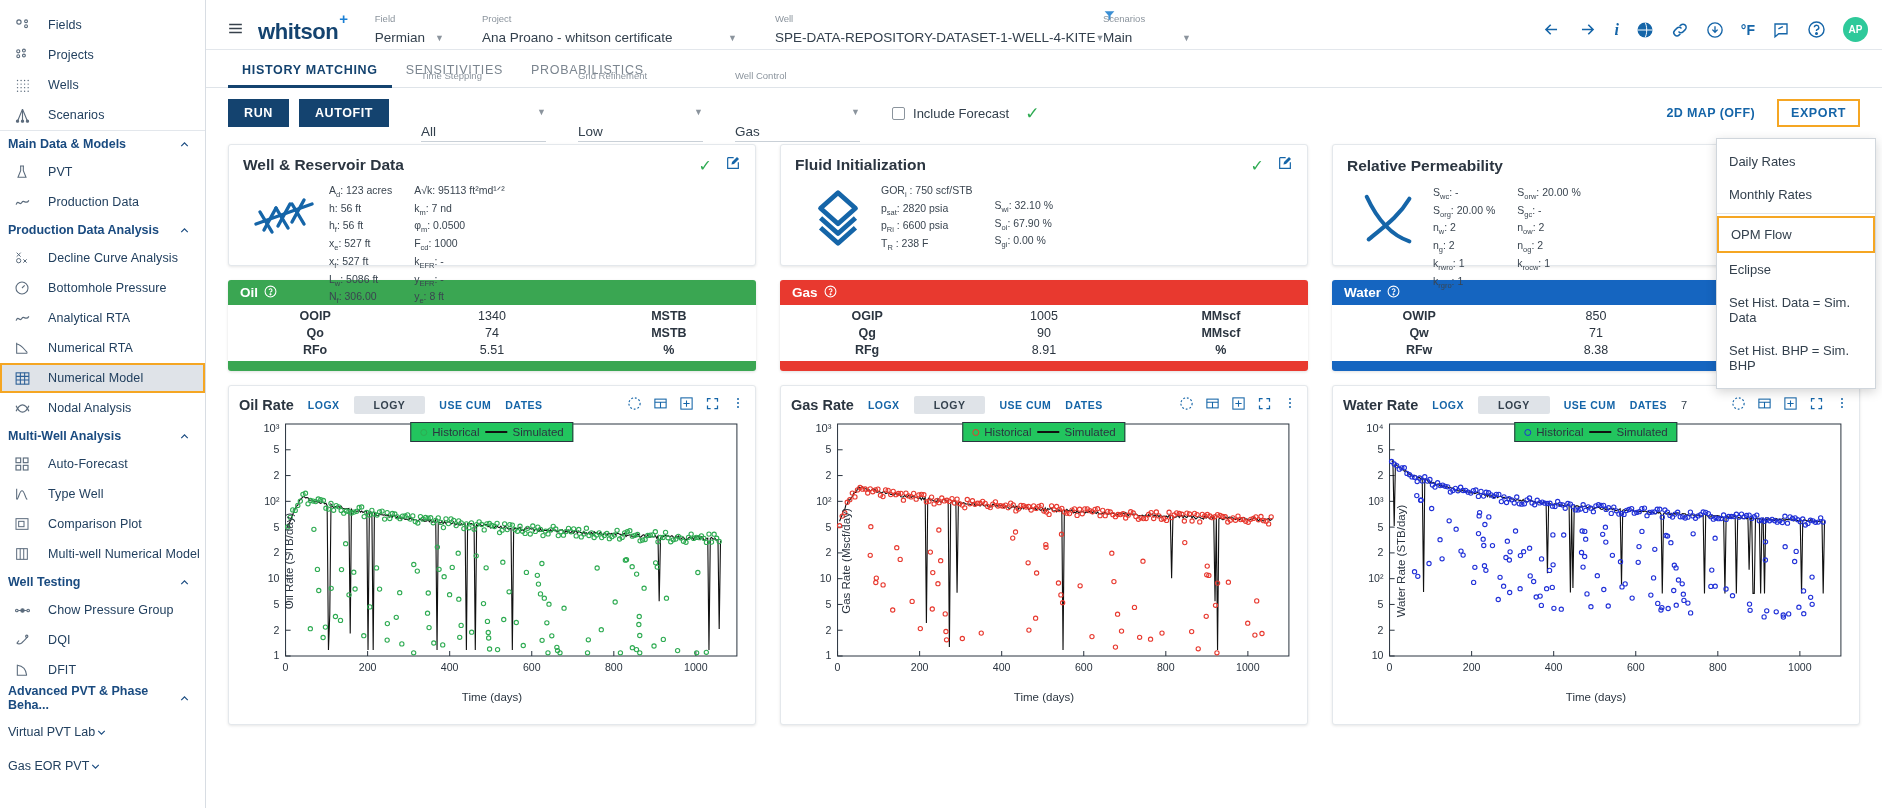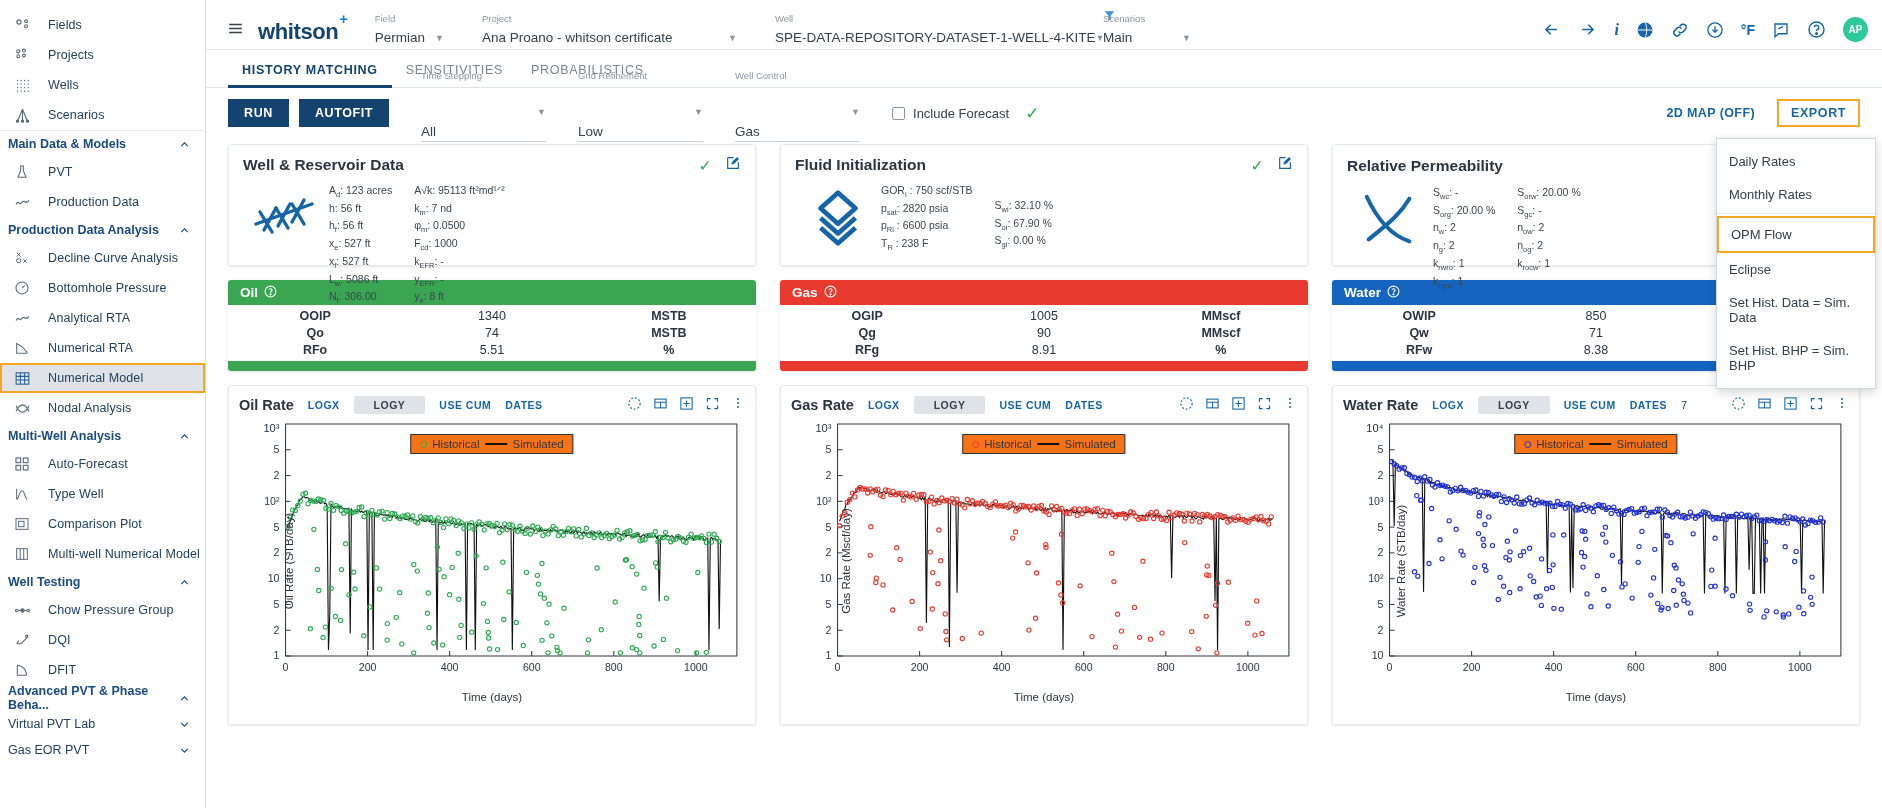--- a/index.html
+++ b/index.html
@@ -30,22 +30,22 @@
   .sb-group {
     display: flex; align-items: center; justify-content: space-between;
     height: 26px; padding: 0 14px 0 8px; cursor: pointer;
   }
   .sb-group-label { font-size: 12.5px; color: #1a4b80; font-weight: 600; }
   .chev { color: #1a4b80; display: flex; align-items: center; }
   .sb-row.active {
     background: #dfe3e8; outline: 2px solid #f5a623; outline-offset: -2px;
   }
   .sb-row.sub { padding-left: 14px; }
-  .sb-collapsed { display:flex; align-items:center; justify-content:space-between;
-    height: 26px; padding: 0 14px 0 8px; cursor:pointer;}
+  .sb-collapsed { display:flex; align-items:center; 
+    height: 26px; padding: 0 14px 0 8px; cursor:pointer;margin-top:8px;}
   .sb-collapsed .sb-group-label { font-weight: 400; color:#22405f;}
 
   
   .main { flex: 1 1 auto; height: 808px; display: flex; flex-direction: column;
           background: #fff; min-width: 0; }
 
   
   .topbar {
     height: 50px; flex: 0 0 50px; display: flex; align-items: flex-end;
     padding: 0 14px 4px 14px; border-bottom: 1px solid #e3e7ec; position: relative;
@@ -150,22 +150,22 @@
            min-width: 0; position: relative; }
   .ch-hdr { display: flex; align-items: center; gap: 14px; height: 22px; }
   .ch-title { font-size: 14.5px; font-weight: 700; color: #2b3540; }
   .ch-opt { font-size: 10.5px; font-weight: 700; letter-spacing: .5px; color: #1565a8;
             cursor: pointer; }
   .ch-opt.on { background: #dfe3e8; color: #33404d; padding: 3px 20px; border-radius: 2px; }
   .ch-icons { margin-left: auto; display: flex; align-items: center; gap: 11px;
               color: #1565a8; }
   .ch-badge { font-size: 11px; color: #33404d; }
   .plot { position: relative; margin-top: 2px; }
-  .legend { position: absolute; top: 16px; left: 50%; transform: translateX(-50%);
-            border: 1px solid #2b3540; background: #f97316; display: flex; align-items: center;
+  .legend { position: absolute; top: 4px; left: 50%; transform: translateX(-50%);
+            border: 1px solid #2b3540; background: #22c55e; display: flex; align-items: center;
             gap: 6px; padding: 3px 9px; font-size: 11.5px; color: #2b3540; z-index: 5; }
   .lg-item { display: flex; align-items: center; gap: 5px; }
   .lg-ring { width: 7px; height: 7px; border-radius: 50%; border: 1.6px solid #2eab52; }
   .lg-line { width: 22px; height: 2.5px; background: #111; }
   .ax-ylabel { position: absolute; left: 2px; top: 50%; transform: translateY(-50%)
                rotate(-90deg); transform-origin: center; font-size: 11.5px; color: #2b3540;
                white-space: nowrap; }
   .ax-xlabel { text-align: center; font-size: 11.5px; color: #2b3540; margin-top: 1px; }
 </style>
 </head>

